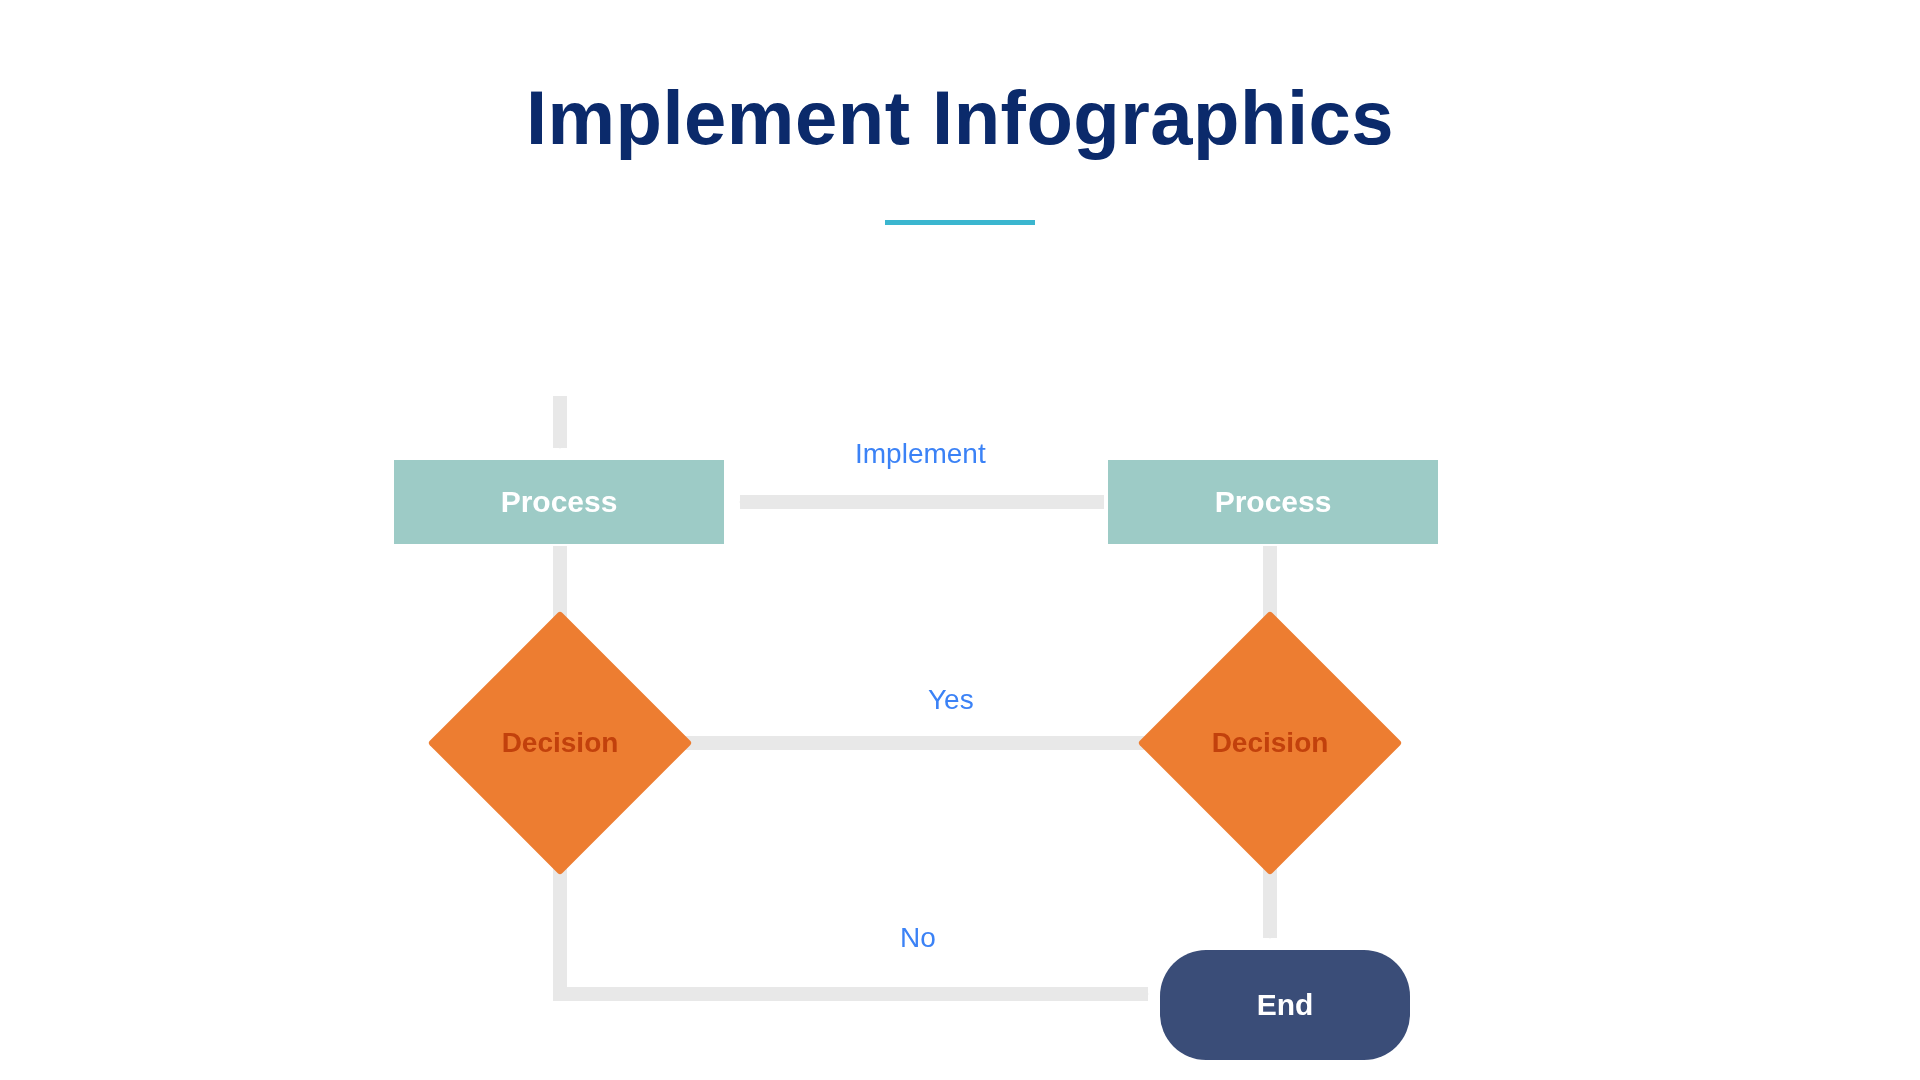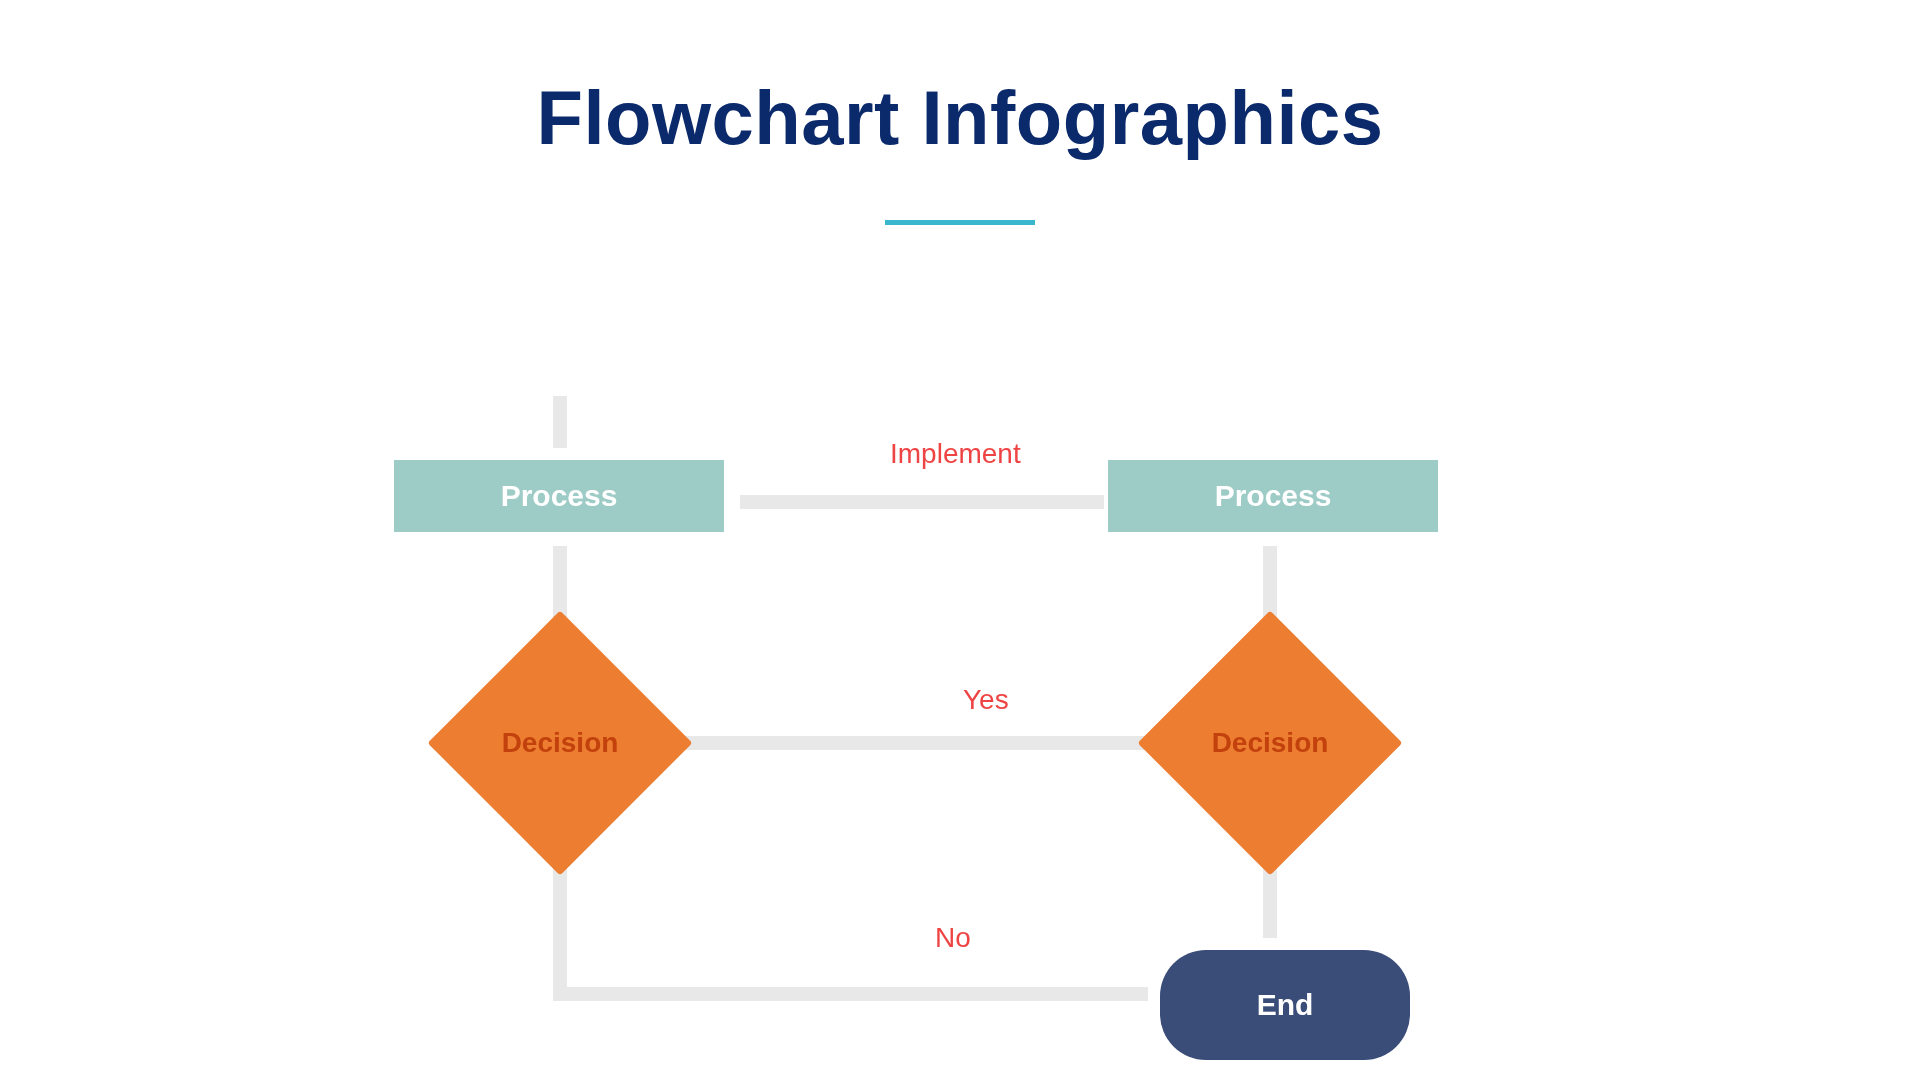--- a/index.html
+++ b/index.html
@@ -68,21 +68,21 @@
     width: 330px;
     height: 94px;
     background: #46b3c9;
     border-radius: 50px;
     font-size: 34px;
   }
   
   .process-node {
     background: #9dcbc6;
     font-size: 30px;
-    height: 72px;
+    height: 84px;
   }
   .process-left {
     left: 394px;
     top: 460px;
     width: 330px;
   }
   .process-right {
     left: 1108px;
     top: 460px;
     width: 330px;
@@ -122,35 +122,34 @@
     left: 1160px;
     top: 950px;
     width: 250px;
     height: 110px;
     background: #3a4d78;
     border-radius: 46px;
     font-size: 30px;
   }
   .edge-label {
     position: absolute;
-    color: #ef4444;
+    color: #3b82f6;
     font-size: 28px;
     font-weight: 400;
-    margin-left: 35px;
   }
   .lbl-implement { left: 855px; top: 438px; }
   .lbl-yes { left: 928px; top: 684px; text-align: center; }
   .lbl-no { left: 900px; top: 922px; }
 </style>
 </head>
 <body>
 
 <div class="stage">
 
-  <div class="title">Flowchart Infographics</div>
+  <div class="title">Implement Infographics</div>
   <div class="accent-underline"></div>
 
   <svg class="svg-layer" viewBox="0 0 1920 1080">
     <defs>
       <marker id="arrowhead" markerWidth="14" markerHeight="14" refX="9" refY="5" orient="auto" markerUnits="userSpaceOnUse">
         <path d="M0,0 L10,5 L0,10 Z" fill="#e8e8e8"></path>
       </marker>
     </defs>
     <g stroke="#e8e8e8" stroke-width="14" fill="none" marker-end="url(#arrowhead)">
 

